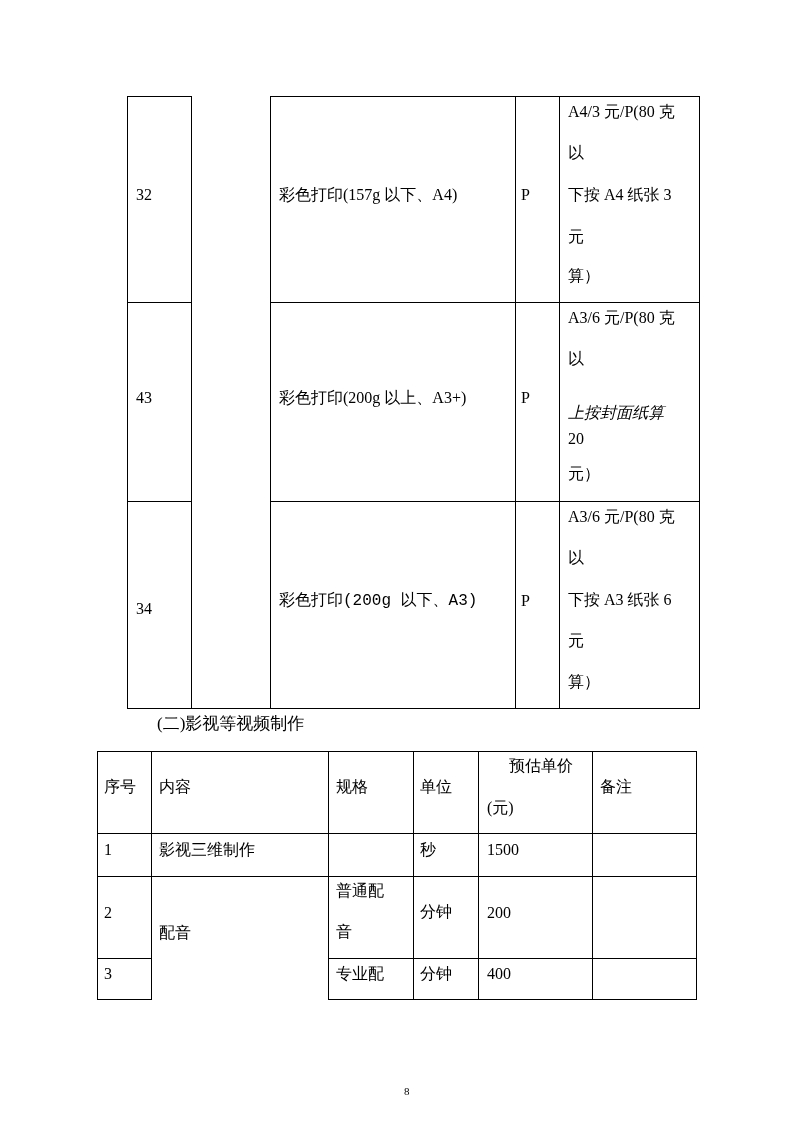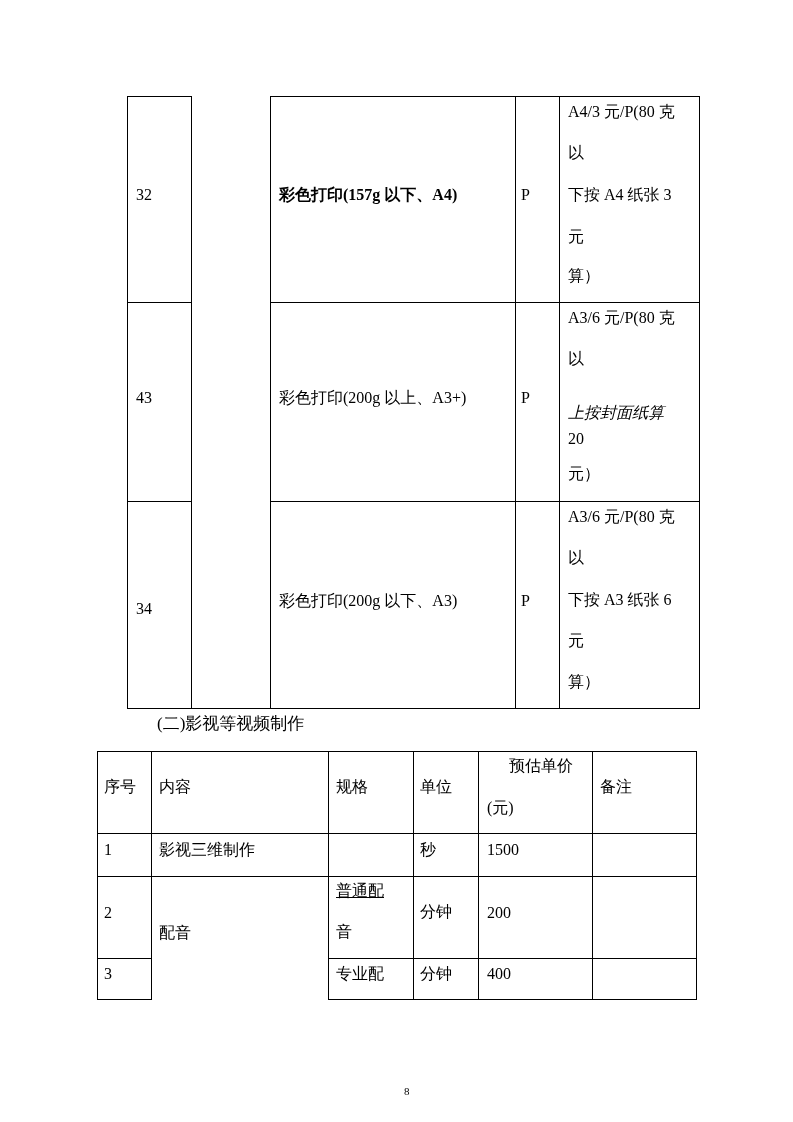--- a/index.html
+++ b/index.html
@@ -22,39 +22,39 @@
   <div class="line" style="left:127px;top:708px;width:573px;height:1px;"></div>
 
   <div class="line" style="left:127px;top:96px;width:1px;height:613px;"></div>
   <div class="line" style="left:191px;top:96px;width:1px;height:613px;"></div>
   <div class="line" style="left:270px;top:96px;width:1px;height:613px;"></div>
   <div class="line" style="left:515px;top:96px;width:1px;height:613px;"></div>
   <div class="line" style="left:559px;top:96px;width:1px;height:613px;"></div>
   <div class="line" style="left:699px;top:96px;width:1px;height:613px;"></div>
 
   <div class="txt" style="left:136px;top:185px;">32</div>
-  <div class="txt" style="left:279px;top:185px;font-weight:bold;">彩色打印(157g 以下、A4)</div>
+  <div class="txt" style="left:279px;top:185px;">彩色打印(157g 以下、A4)</div>
   <div class="txt" style="left:521px;top:185px;">P</div>
   <div class="txt" style="left:568px;top:102px;">A4/3 元/P(80 克</div>
   <div class="txt" style="left:568px;top:143px;">以</div>
   <div class="txt" style="left:568px;top:185px;">下按 A4 纸张 3</div>
   <div class="txt" style="left:568px;top:227px;">元</div>
   <div class="txt" style="left:568px;top:266px;">算）</div>
 
   <div class="txt" style="left:136px;top:388px;">43</div>
   <div class="txt" style="left:279px;top:388px;">彩色打印(200g 以上、A3+)</div>
   <div class="txt" style="left:521px;top:388px;">P</div>
   <div class="txt" style="left:568px;top:308px;">A3/6 元/P(80 克</div>
   <div class="txt" style="left:568px;top:349px;">以</div>
   <div class="txt" style="left:568px;top:403px;font-style:italic;">上按封面纸算</div>
   <div class="txt" style="left:568px;top:429px;">20</div>
   <div class="txt" style="left:568px;top:464px;">元）</div>
 
   <div class="txt" style="left:136px;top:591px;margin-top:8px;">34</div>
-  <div class="txt" style="left:279px;top:591px;">彩色打印(200g 以下、A3)</div>
+  <div class="txt" style="left:279px;top:591px;font-family:Liberation Mono, monospace;">彩色打印(200g 以下、A3)</div>
   <div class="txt" style="left:521px;top:591px;">P</div>
   <div class="txt" style="left:568px;top:507px;">A3/6 元/P(80 克</div>
   <div class="txt" style="left:568px;top:548px;">以</div>
   <div class="txt" style="left:568px;top:590px;">下按 A3 纸张 6</div>
   <div class="txt" style="left:568px;top:631px;">元</div>
   <div class="txt" style="left:568px;top:672px;">算）</div>
 </div>
 
 <div class="txt" style="left:157px;top:714px;font-size:17px;">(二)影视等视频制作</div>
 
@@ -84,21 +84,21 @@
   <div class="txt" style="left:487px;top:798px;">(元)</div>
   <div class="txt" style="left:600px;top:777px;">备注</div>
 
   <div class="txt" style="left:104px;top:840px;">1</div>
   <div class="txt" style="left:159px;top:840px;">影视三维制作</div>
   <div class="txt" style="left:420px;top:840px;">秒</div>
   <div class="txt" style="left:487px;top:840px;">1500</div>
 
   <div class="txt" style="left:104px;top:903px;">2</div>
   <div class="txt" style="left:159px;top:923px;">配音</div>
-  <div class="txt" style="left:336px;top:881px;text-decoration:underline;">普通配</div>
+  <div class="txt" style="left:336px;top:881px;">普通配</div>
   <div class="txt" style="left:336px;top:922px;">音</div>
   <div class="txt" style="left:420px;top:902px;">分钟</div>
   <div class="txt" style="left:487px;top:903px;">200</div>
 
   <div class="txt" style="left:104px;top:964px;">3</div>
   <div class="txt" style="left:336px;top:964px;">专业配</div>
   <div class="txt" style="left:420px;top:964px;">分钟</div>
   <div class="txt" style="left:487px;top:964px;">400</div>
 </div>
 

